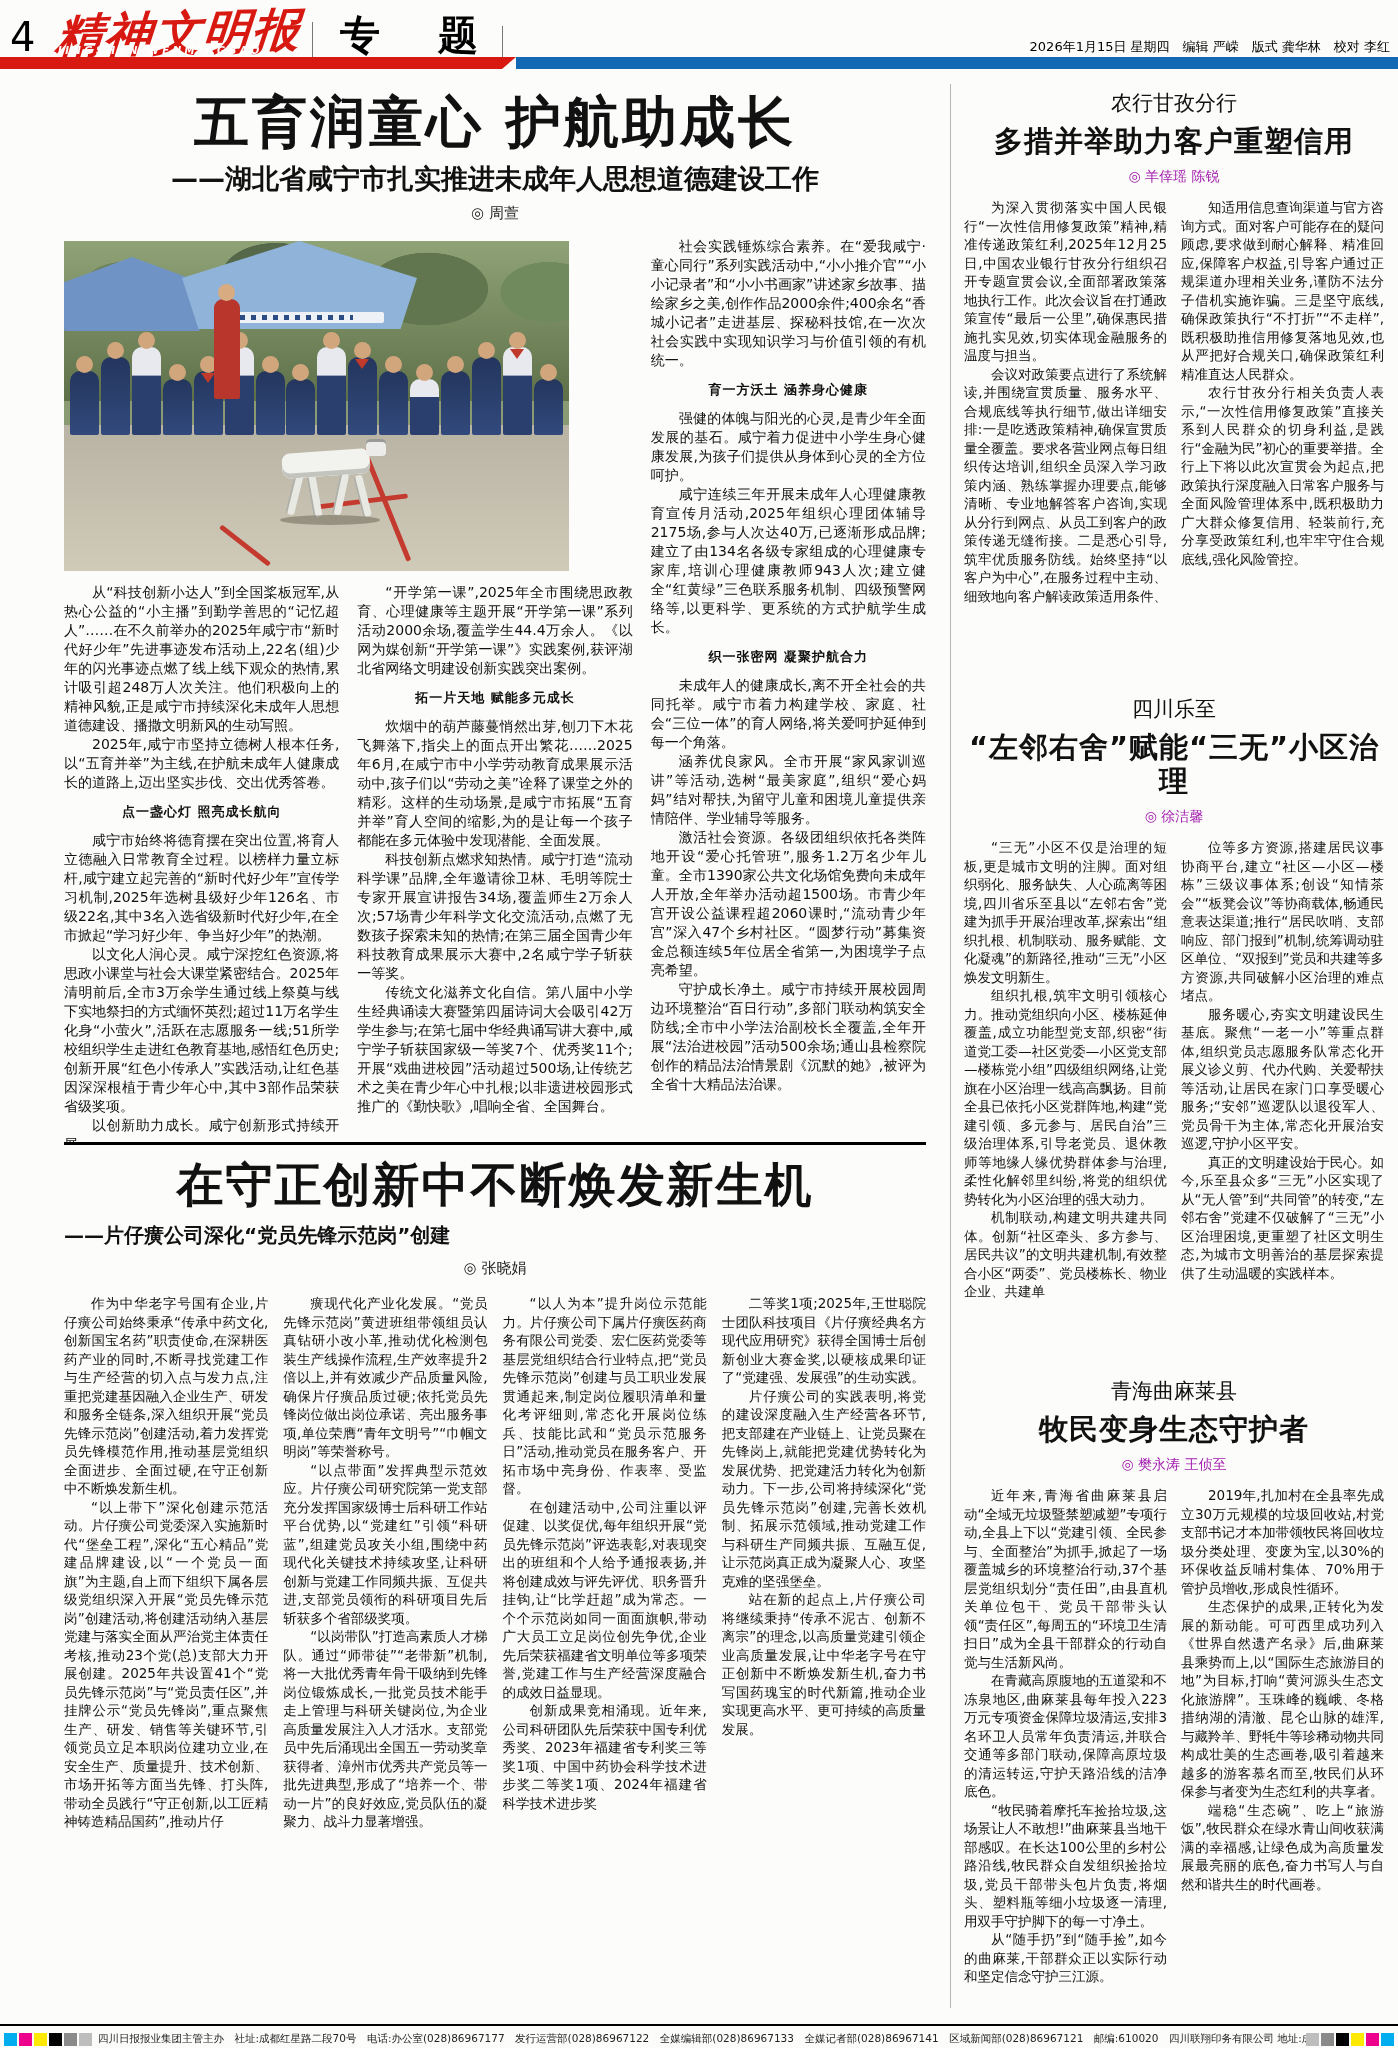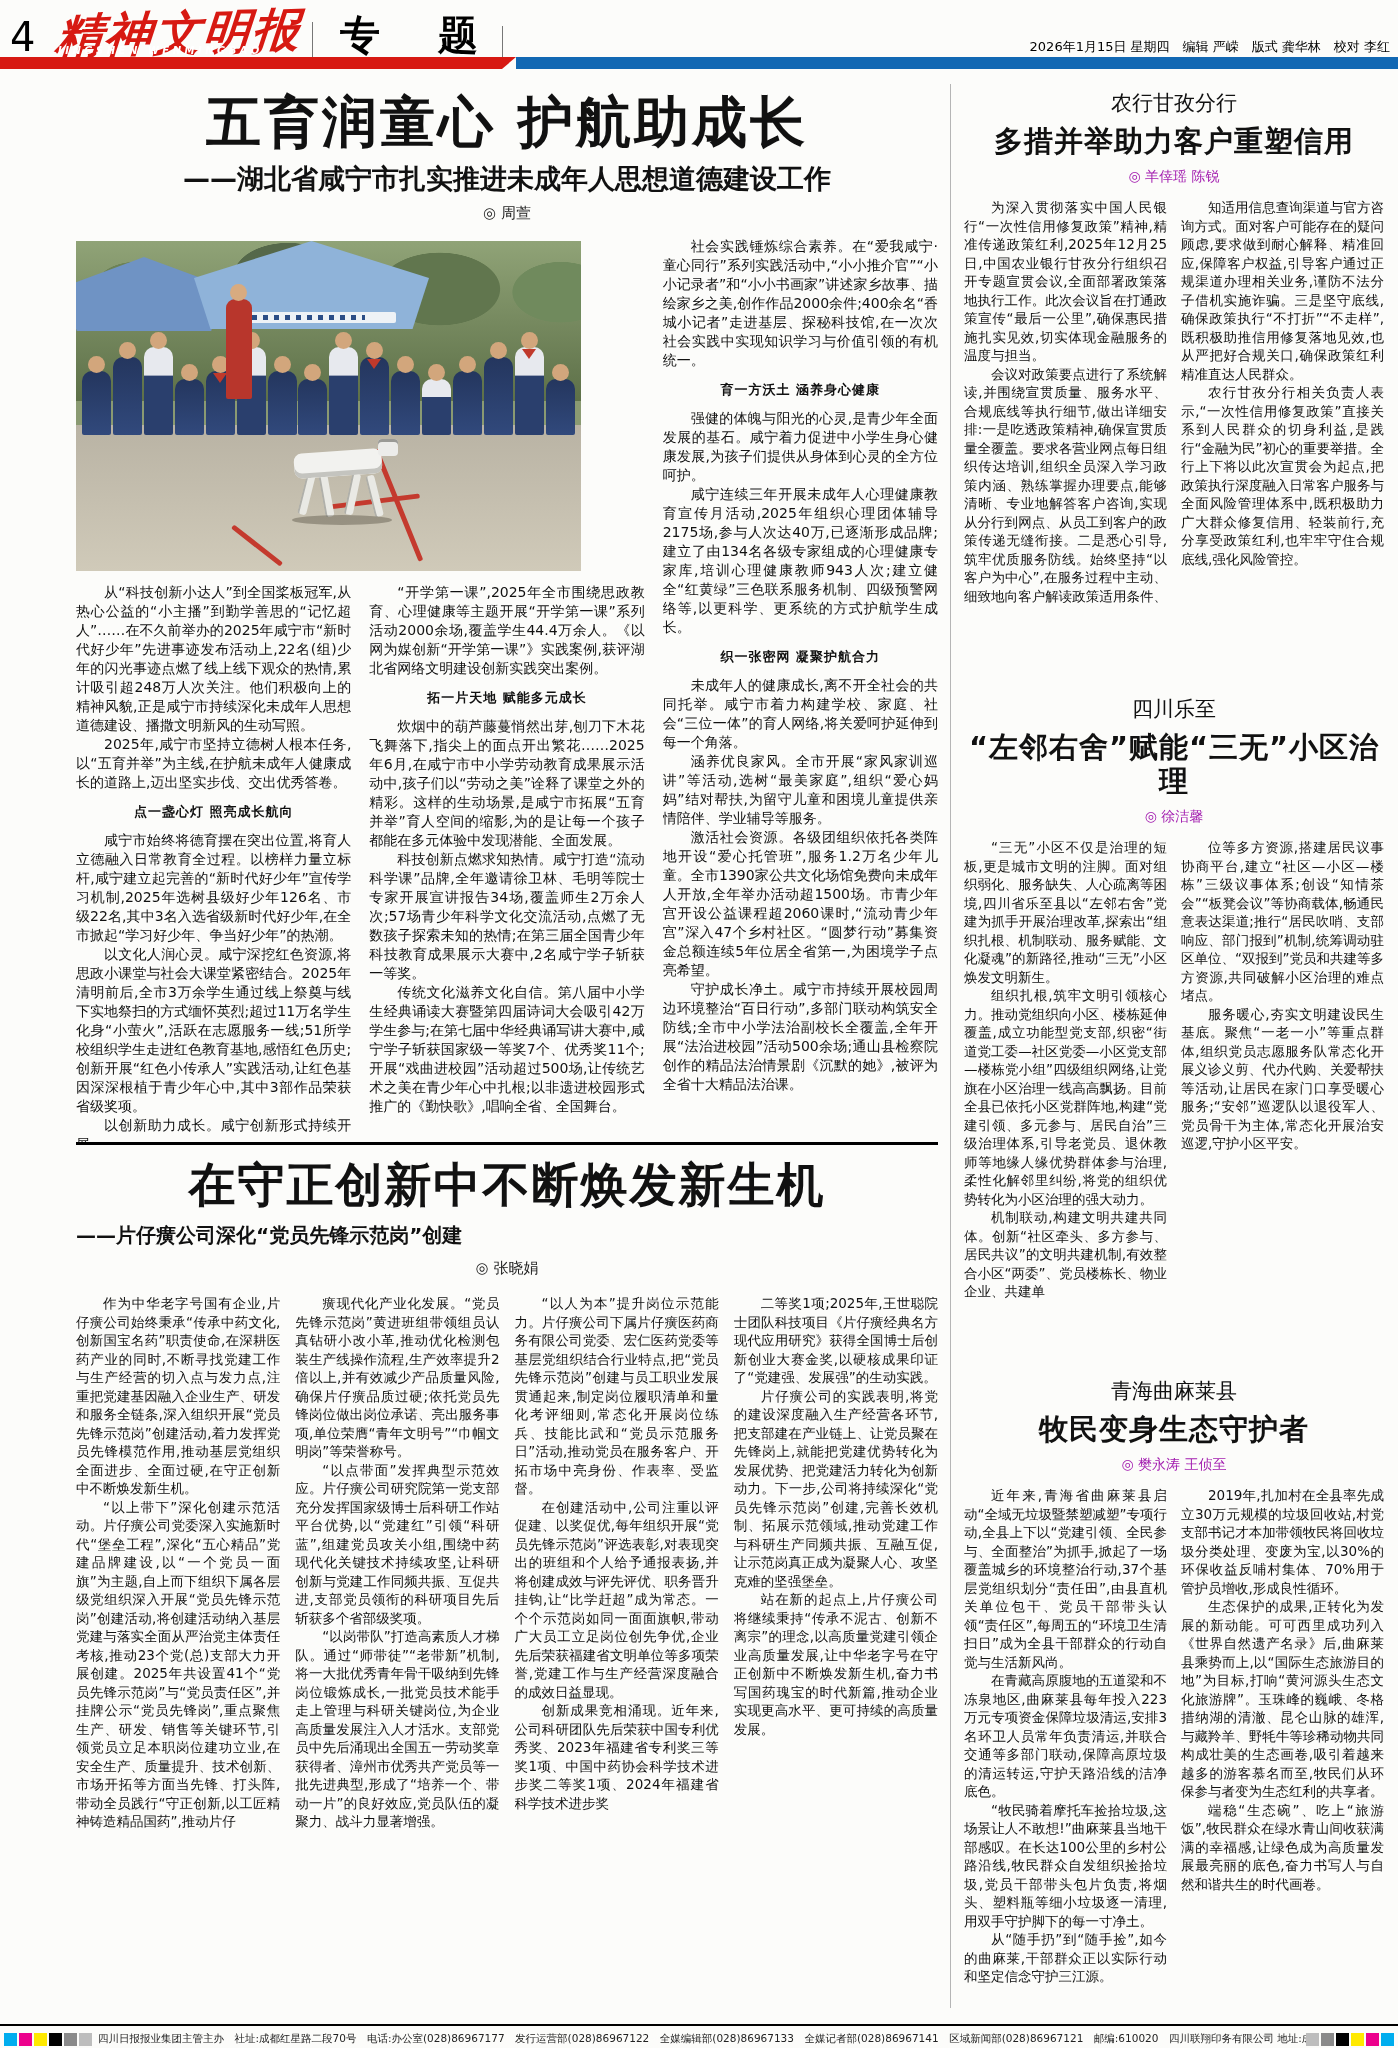--- a/index.html
+++ b/index.html
@@ -16,21 +16,21 @@
   .rule-v2{left:502px;top:26px;height:38px}
   .section-title{position:absolute;left:340px;top:8px;font-size:40px;font-weight:700;letter-spacing:22px;color:#000}
   .dateline{position:absolute;right:8px;top:38px;font-size:13px;color:#000;white-space:nowrap}
   .band-red{position:absolute;left:0;top:57px;width:516px;height:12px;background:#d71912;
             clip-path:polygon(0 0,100% 0,calc(100% - 14px) 100%,0 100%)}
   .band-blue{position:absolute;left:516px;top:57px;right:0;height:12px;background:#1268b3}
   .pinyin{position:absolute;left:58px;top:45px;z-index:2;font-size:10px;line-height:12px;color:#fff;
           font-style:italic;font-weight:700;letter-spacing:3.5px;white-space:nowrap}
 
   
-  .left-main{position:absolute;left:76px;top:78px;width:862px;height:1936px}
+  .left-main{position:absolute;left:64px;top:78px;width:862px;height:1936px}
   .v-rule{position:absolute;left:950px;top:84px;height:1924px;width:1px;background:#b5b5b5}
   .sidebar{position:absolute;left:964px;top:78px;width:420px;height:1930px}
 
   
   .a1-title{margin:14px 0 0;font-size:55px;line-height:60px;font-weight:900;text-align:center;letter-spacing:3px}
   .a1-sub{margin:12px 0 0;font-size:27px;line-height:30px;font-weight:700;text-align:center}
   .byline{margin:10px 0 0;font-size:15px;text-align:center;color:#222}
   .a1-body{position:relative;margin-top:14px;height:905px;overflow:hidden}
   .a1-cols{display:flex;gap:18px;height:100%}
   .col{flex:1;overflow:hidden;text-align:justify}
@@ -258,20 +258,21 @@
       <div class="side-byline">◎ 徐洁馨</div>
       <div class="side-body">
         <div class="col">
             <p class="para">“三无”小区不仅是治理的短板,更是城市文明的注脚。面对组织弱化、服务缺失、人心疏离等困境,四川省乐至县以“左邻右舍”党建为抓手开展治理改革,探索出“组织扎根、机制联动、服务赋能、文化凝魂”的新路径,推动“三无”小区焕发文明新生。</p>
             <p class="para">组织扎根,筑牢文明引领核心力。推动党组织向小区、楼栋延伸覆盖,成立功能型党支部,织密“街道党工委—社区党委—小区党支部—楼栋党小组”四级组织网络,让党旗在小区治理一线高高飘扬。目前全县已依托小区党群阵地,构建“党建引领、多元参与、居民自治”三级治理体系,引导老党员、退休教师等地缘人缘优势群体参与治理,柔性化解邻里纠纷,将党的组织优势转化为小区治理的强大动力。</p>
             <p class="para">机制联动,构建文明共建共同体。创新“社区牵头、多方参与、居民共议”的文明共建机制,有效整合小区“两委”、党员楼栋长、物业企业、共建单</p>
           </div>
         <div class="col">
             <p class="para">位等多方资源,搭建居民议事协商平台,建立“社区—小区—楼栋”三级议事体系;创设“知情茶会”“板凳会议”等协商载体,畅通民意表达渠道;推行“居民吹哨、支部响应、部门报到”机制,统筹调动驻区单位、“双报到”党员和共建等多方资源,共同破解小区治理的难点堵点。</p>
             <p class="para">服务暖心,夯实文明建设民生基底。聚焦“一老一小”等重点群体,组织党员志愿服务队常态化开展义诊义剪、代办代购、关爱帮扶等活动,让居民在家门口享受暖心服务;“安邻”巡逻队以退役军人、党员骨干为主体,常态化开展治安巡逻,守护小区平安。</p>
+            <p class="para">真正的文明建设始于民心。如今,乐至县众多“三无”小区实现了从“无人管”到“共同管”的转变,“左邻右舍”党建不仅破解了“三无”小区治理困境,更重塑了社区文明生态,为城市文明善治的基层探索提供了生动温暖的实践样本。</p>
           </div>
       </div>
     </article>
 
     <article class="side-art art-c">
       <h3 class="kicker">青海曲麻莱县</h3>
       <h2 class="side-title">牧民变身生态守护者</h2>
       <div class="side-byline">◎ 樊永涛 王侦至</div>
       <div class="side-body">
         <div class="col">

